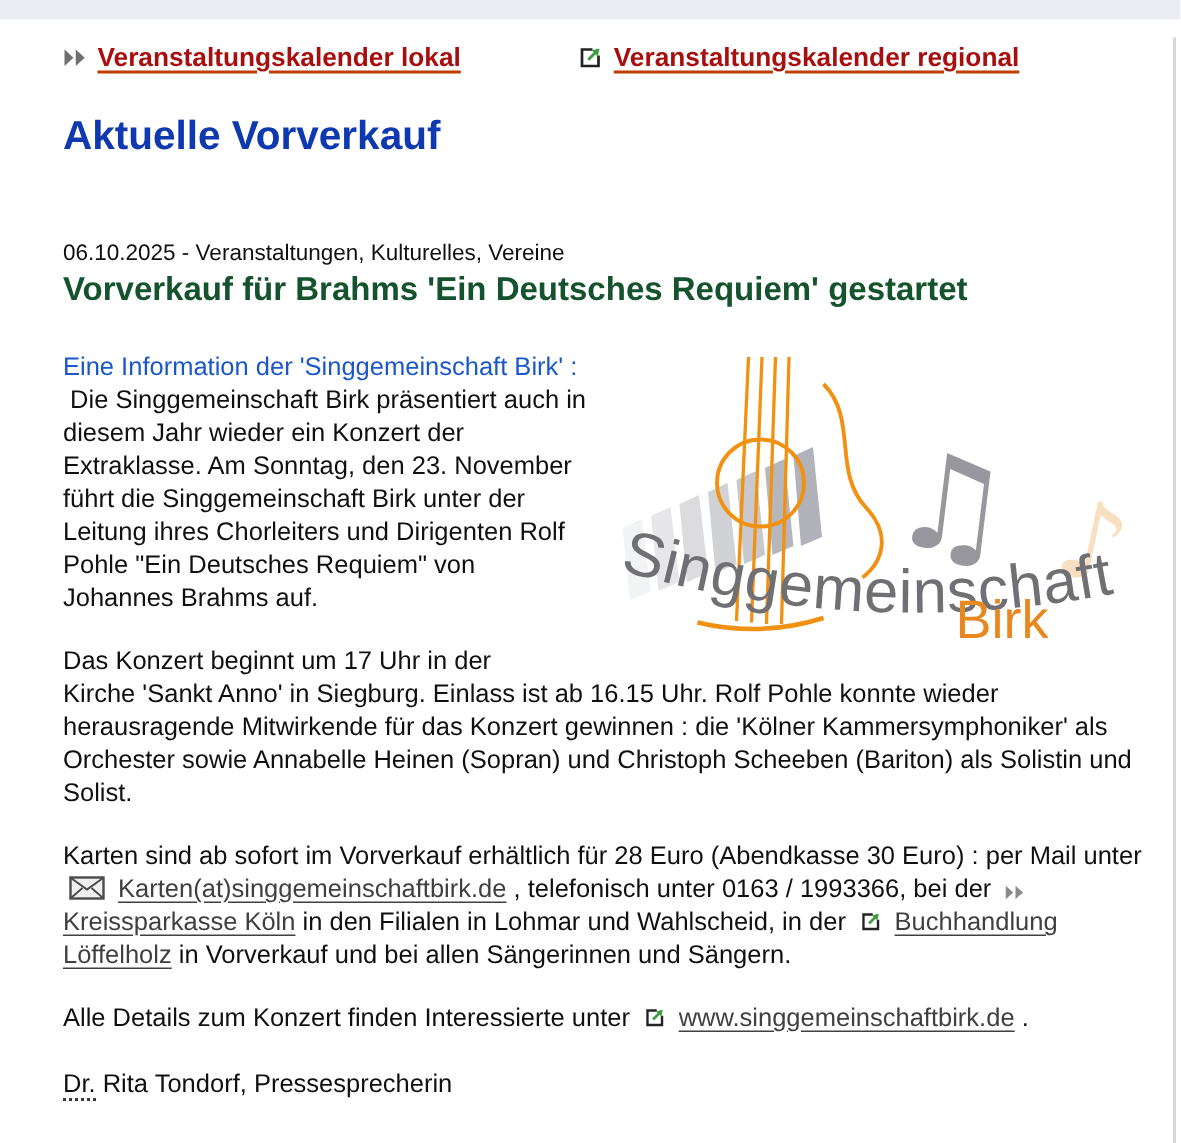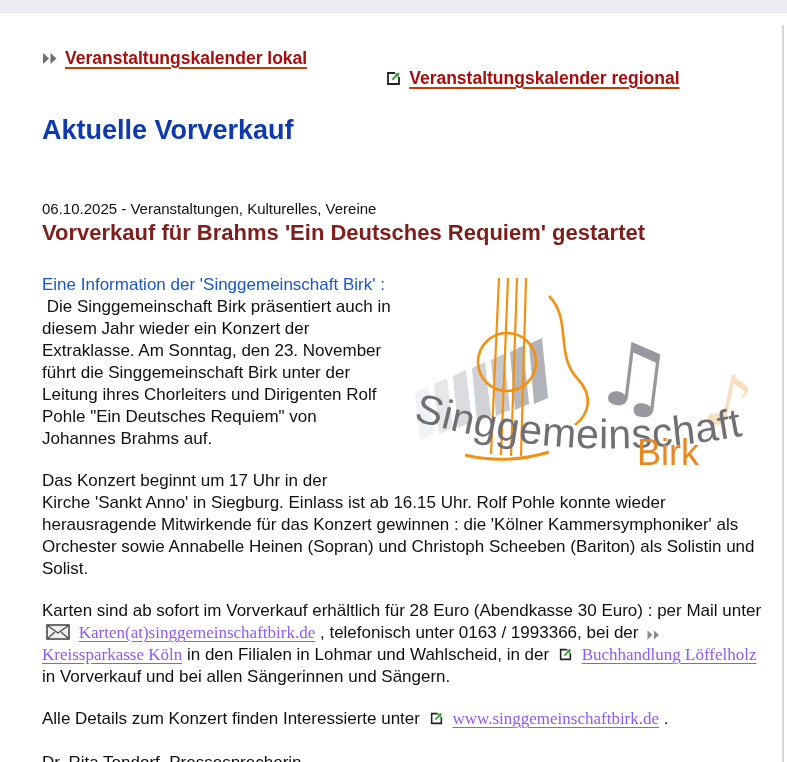--- a/index.html
+++ b/index.html
@@ -9,32 +9,32 @@
   }
   .top-band{height:13px;width:100%;background:#ecedf2;}
   .right-border{position:absolute;top:25px;bottom:0;left:782px;width:2px;background:#d6d6da;}
   .content{padding:0 20px 0 42px;}
   .nav-row{margin-top:15px;display:flex;align-items:center;}
   .nav-link{
     display:inline-flex;align-items:center;gap:7px;
     color:#a90e0e;font-weight:bold;font-size:17.5px;text-decoration:none;cursor:pointer;
   }
   .nav-link .lbl{text-decoration:underline;text-decoration-color:#c03c00;text-decoration-thickness:2px;text-underline-offset:3px;}
-  .nav-link + .nav-link{margin-left:78px;margin-top:40px;}
+  .nav-link + .nav-link{margin-left:78px;}
   .icon{display:inline-block;line-height:0;}
   h1.page-title{
     margin:26px 0 0 0;font-size:27px;font-weight:bold;color:#0e39b0;letter-spacing:0;
   }
   .date-line{margin-top:54px;font-size:15px;color:#101010;}
-  .headline{margin-top:3px;font-size:22px;font-weight:bold;color:#7f1d1d;}
+  .headline{margin-top:3px;font-size:22px;font-weight:bold;color:#14532d;}
   .article{margin-top:28px;font-size:17px;line-height:22px;}
   .article p{margin:20px 0;}
   .article p:first-child{margin-top:0;}
   a.intro-link{color:#1a57cb;text-decoration:none;cursor:pointer;}
-  a.body-link{color:#8b5cf6;text-decoration:underline;text-underline-offset:3px;cursor:pointer;font-family:Liberation Serif, serif;}
+  a.body-link{color:#404040;text-decoration:underline;text-underline-offset:3px;cursor:pointer;}
   .logo-float{float:right;width:360px;height:195px;margin:0 0 22px 12px;}
   .inline-icon{display:inline-block;vertical-align:-2px;margin:0 4px;line-height:0;}
   .abbr-dotted{border-bottom:2px dotted #3a3a3a;padding-bottom:0;}
 </style>
 </head>
 <body>
 
 <div class="top-band"></div>
 <div class="right-border"></div>
 

